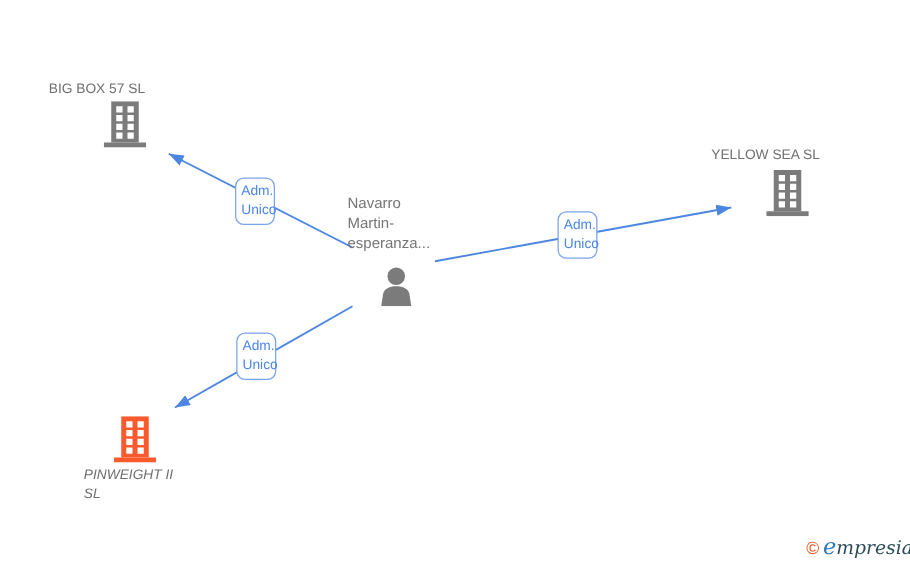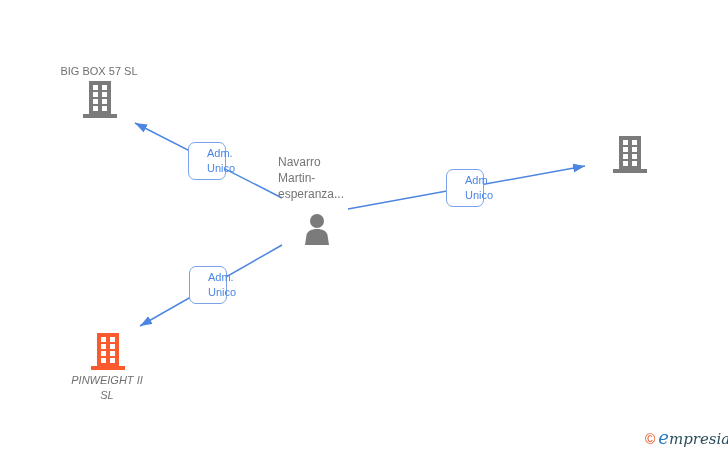--- a/index.html
+++ b/index.html
@@ -2,32 +2,32 @@
 <html><head>
 <meta charset="utf-8">
 <style>
   html,body{margin:0;padding:0;background:#fff;}
   .canvas{
     position:relative;width:728px;height:450px;background:#ffffff;
     font-family:"Liberation Sans", sans-serif;overflow:hidden;
   }
   .edges{position:absolute;left:0;top:0;width:728px;height:450px;}
   .node-label{
-    position:absolute;text-align:center;color:#6f6f6f;font-size:11px;line-height:15px;
+    position:absolute;text-align:left;color:#6f6f6f;font-size:11px;line-height:15px;
   }
   .person-label{
     position:absolute;text-align:left;color:#757575;font-size:12px;line-height:16px;
   }
   .node-icon{position:absolute;}
   .gray{color:#7b7b7b;}
   .orange{color:#fa5a2e;}
   .edge-label{
     position:absolute;box-sizing:border-box;width:32px;background:#ffffff;
     border:1.5px solid #7aa3ec;border-radius:7px;color:#4a86e8;
-    font-size:11px;line-height:15px;text-align:center;padding:3px 18px;
+    font-size:11px;line-height:15px;text-align:center;padding:3px 4px;
   }
   .brand{
     position:absolute;left:645px;top:427px;font-size:15px;white-space:nowrap;
   }
   .brand .copy{color:#e8490f;font-size:14px;margin-right:3px;}
   .brand .e{
     color:#2d7bbe;font-family:"DejaVu Serif", serif;font-style:italic;font-size:18px;
   }
   .brand .rest{
     color:#2b4d5a;font-family:"DejaVu Serif", serif;font-style:italic;font-size:15px;
@@ -60,20 +60,21 @@
         <rect x="10" y="11" width="5" height="5"></rect>
           <rect x="19" y="11" width="5" height="5"></rect>
         <rect x="10" y="18" width="5" height="5"></rect>
           <rect x="19" y="18" width="5" height="5"></rect>
         <rect x="10" y="25" width="5" height="5"></rect>
           <rect x="19" y="25" width="5" height="5"></rect>
       </g>
     </svg>
   </span>
 
+  <div class="node-label" style="left:569px;top:117px;width:120px;">YELLOW SEA SL</div>
   <span class="node-icon gray" style="left:613px;top:136px;">
     <svg width="34" height="37" viewBox="0 0 34 37" fill="currentColor">
       <rect x="0" y="33" width="34" height="4"></rect>
       <rect x="6" y="0" width="22" height="33"></rect>
       <g fill="#ffffff">
         <rect x="10" y="4" width="5" height="5"></rect>
           <rect x="19" y="4" width="5" height="5"></rect>
         <rect x="10" y="11" width="5" height="5"></rect>
           <rect x="19" y="11" width="5" height="5"></rect>
         <rect x="10" y="18" width="5" height="5"></rect>

